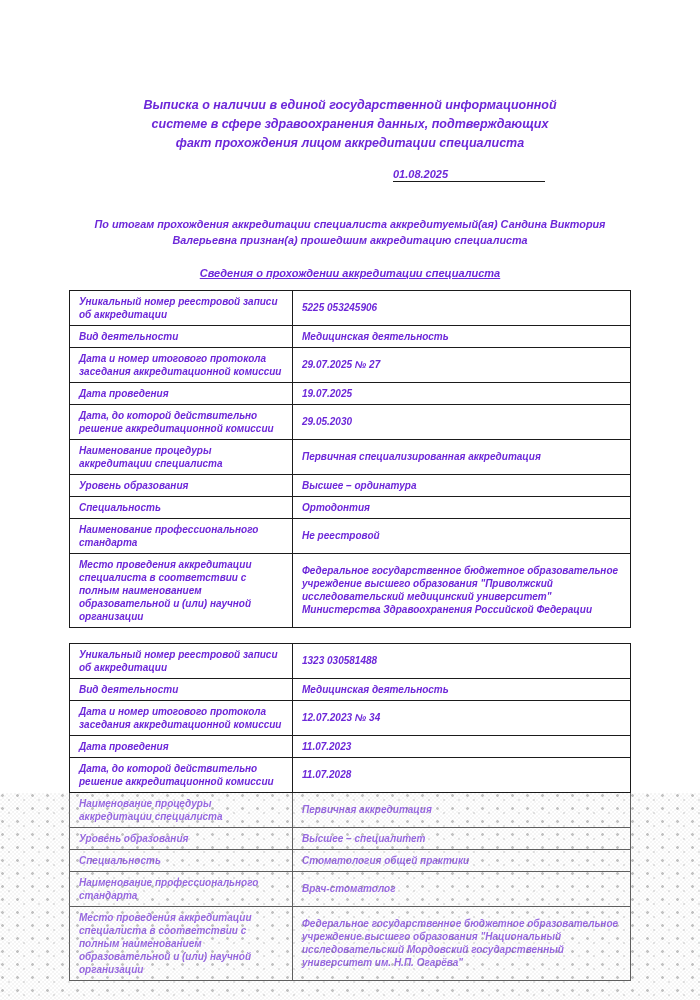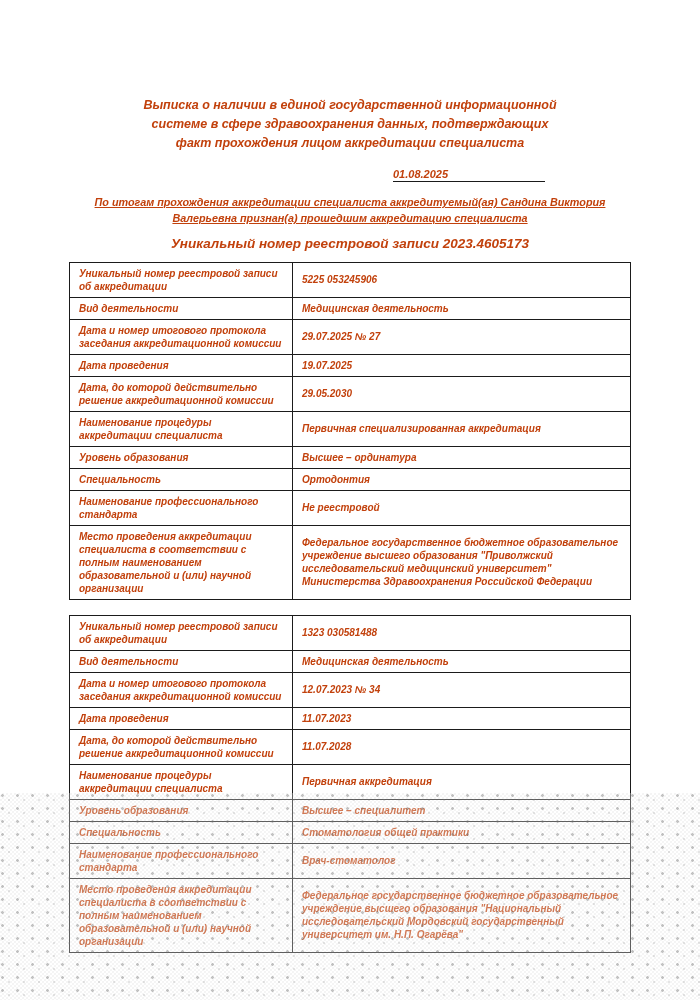--- a/index.html
+++ b/index.html
@@ -4,21 +4,21 @@
 <style>
   html,body{margin:0;padding:0;}
   .doc{
     position:relative;
     width:700px;height:1000px;
     background:#ffffff;
     overflow:hidden;
     font-family:"Liberation Sans", sans-serif;
     font-weight:bold;
     font-style:italic;
-    color:#c2410c;
+    color:#6d28d9;
     -webkit-font-smoothing:antialiased;
   }
   .title{
     padding-top:96px;
     width:420px;
     margin:0 auto;
     text-align:center;
     font-size:12.5px;
     line-height:1.5;
   }
@@ -34,25 +34,24 @@
     border-bottom:1.6px solid #1a1a1a;
     padding-bottom:1px;
   }
   .date-caption{
     display:block;
     padding-top:1px;
     font-size:10.5px;
   }
   .intro{
     width:560px;
-    margin:12px auto 0;
+    margin:34px auto 0;
     text-align:center;
     font-size:10.8px;
     line-height:1.5;
-    text-decoration:underline;
   }
   .section-heading{
     margin-top:18px;
     text-align:center;
     font-size:11px;
     text-decoration:underline;
   }
   .record-heading{
     margin-top:9px;
     text-align:center;
@@ -92,22 +91,22 @@
 <div class="doc">
 
   <div class="title">Выписка о наличии в единой государственной информационной системе в сфере здравоохранения данных, подтверждающих факт прохождения лицом аккредитации специалиста</div>
 
   <div class="date-block">
     <span class="date-value">01.08.2025</span>
   </div>
 
   <div class="intro">По итогам прохождения аккредитации специалиста аккредитуемый(ая) Сандина Виктория Валерьевна признан(а) прошедшим аккредитацию специалиста</div>
 
+  <div class="section-heading">Сведения о прохождении аккредитации специалиста</div>
 
-  <div class="record-heading">Уникальный номер реестровой записи 2023.4605173</div>
 
   <table class="acc">
     <tbody>
       <tr>
         <td class="lbl">Уникальный номер реестровой записи об аккредитации</td>
         <td class="val">5225 053245906</td>
       </tr>
       <tr>
         <td class="lbl">Вид деятельности</td>
         <td class="val">Медицинская деятельность</td>

